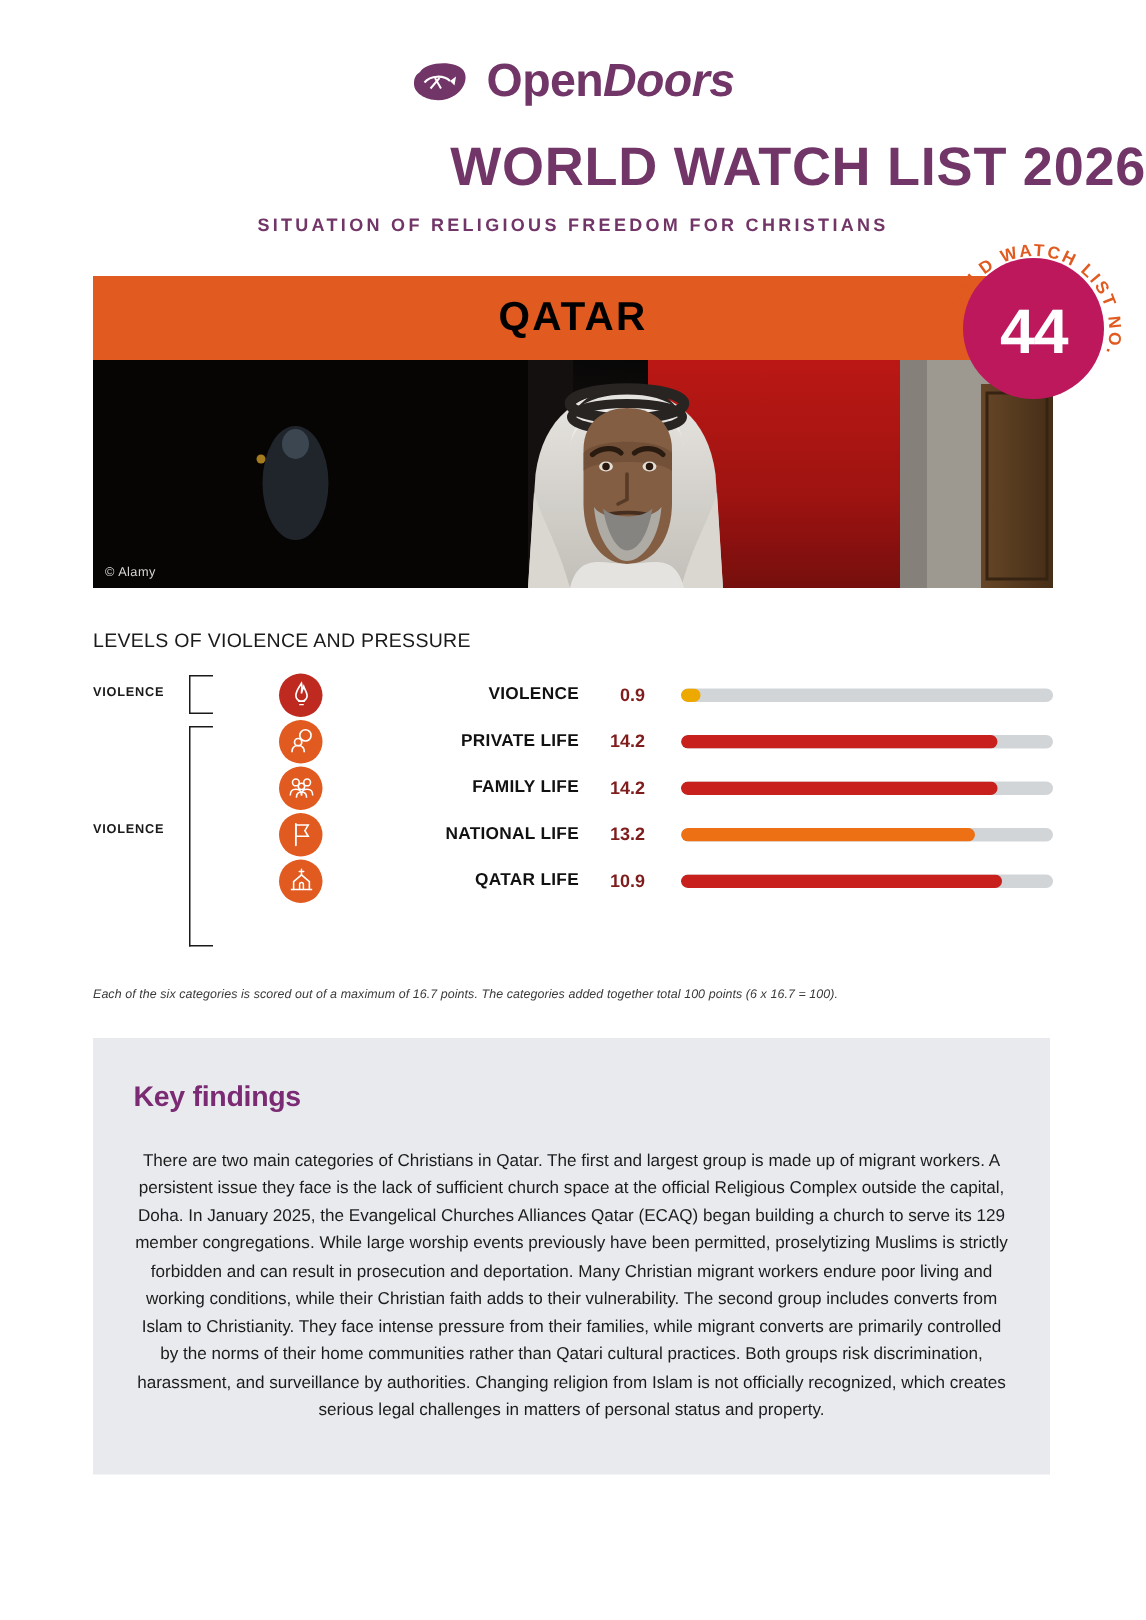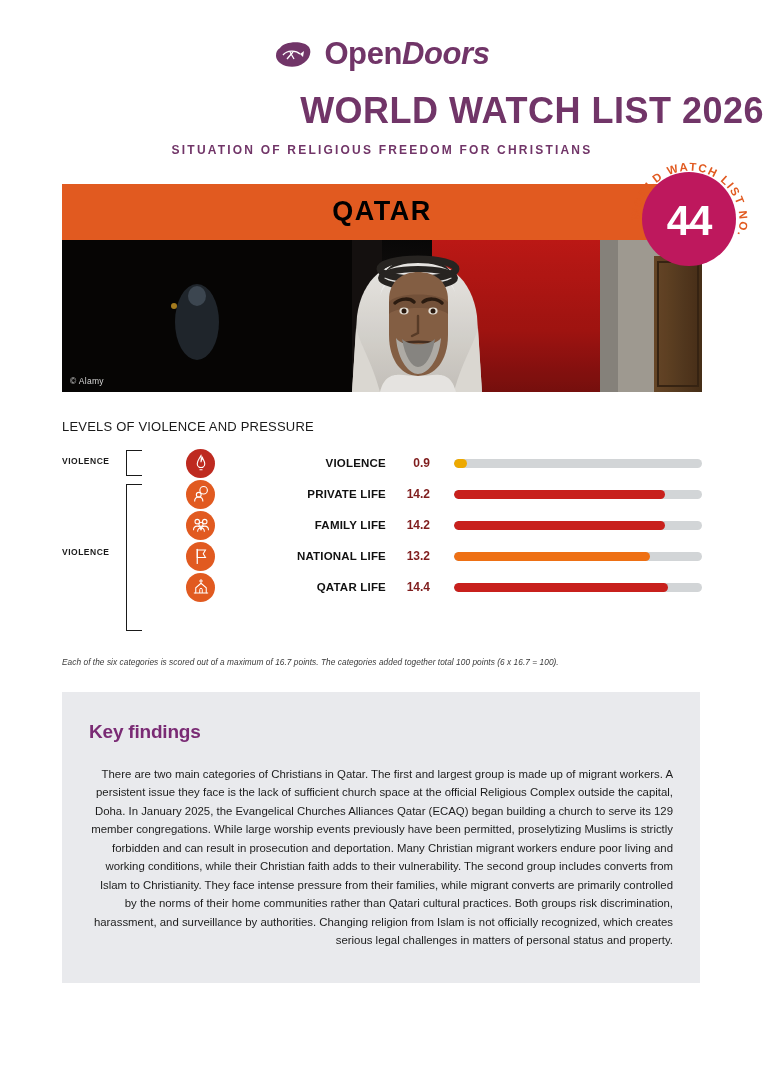--- a/index.html
+++ b/index.html
@@ -204,21 +204,21 @@
     color: #7a2b74;
     font-size: 19px;
     font-weight: bold;
     letter-spacing: -0.2px;
   }
   .findings-body {
     margin-top: 22px;
     font-size: 11.4px;
     line-height: 1.62;
     color: #1c1c1c;
-    text-align: right;
+    text-align: center;
   }
 </style>
 </head>
 <body>
 
 <div class="logo-row">
   <svg class="logo-mark" viewBox="0 0 40 30">
     <path d="M6 9 C10 2, 30 1, 35 8 C39 14, 34 24, 24 27 C13 30, 2 24, 2 17 C2 13, 3 11, 6 9 Z" fill="#713568"></path>
     <path d="M9 16 C13 11, 22 11, 26 15" stroke="#ffffff" stroke-width="1.4" fill="none"></path>
     <path d="M26 15 L30 12 L29 18 Z" fill="#ffffff"></path>
@@ -390,21 +390,21 @@
         <div class="icon-circle" style="background:#E15A20;">
           <svg viewBox="0 0 24 24">
             <path d="M12 2 L12 7 M10 4 L14 4" stroke="#fff" stroke-width="1.3" stroke-linecap="round"></path>
             <path d="M12 7 L19 13 L19 20 L5 20 L5 13 Z" fill="none" stroke="#fff" stroke-width="1.4"></path>
             <path d="M2.5 20 L5 20 M19 20 L21.5 20" stroke="#fff" stroke-width="1.4"></path>
             <path d="M10.3 20 L10.3 15.5 a1.7 1.7 0 0 1 3.4 0 L13.7 20" fill="none" stroke="#fff" stroke-width="1.3"></path>
           </svg>
         </div>
       </div>
       <div class="cat-name">QATAR LIFE</div>
-      <div class="cat-score">14.4</div>
+      <div class="cat-score">10.9</div>
       <div class="bar-track">
         <div class="bar-fill" style="width:86.2%; background:#C8201C;"></div>
       </div>
     </div>
 
   </div>
 </div>
 
 <div class="footnote">Each of the six categories is scored out of a maximum of 16.7 points. The categories added together total 100 points (6 x 16.7 = 100).</div>
 

